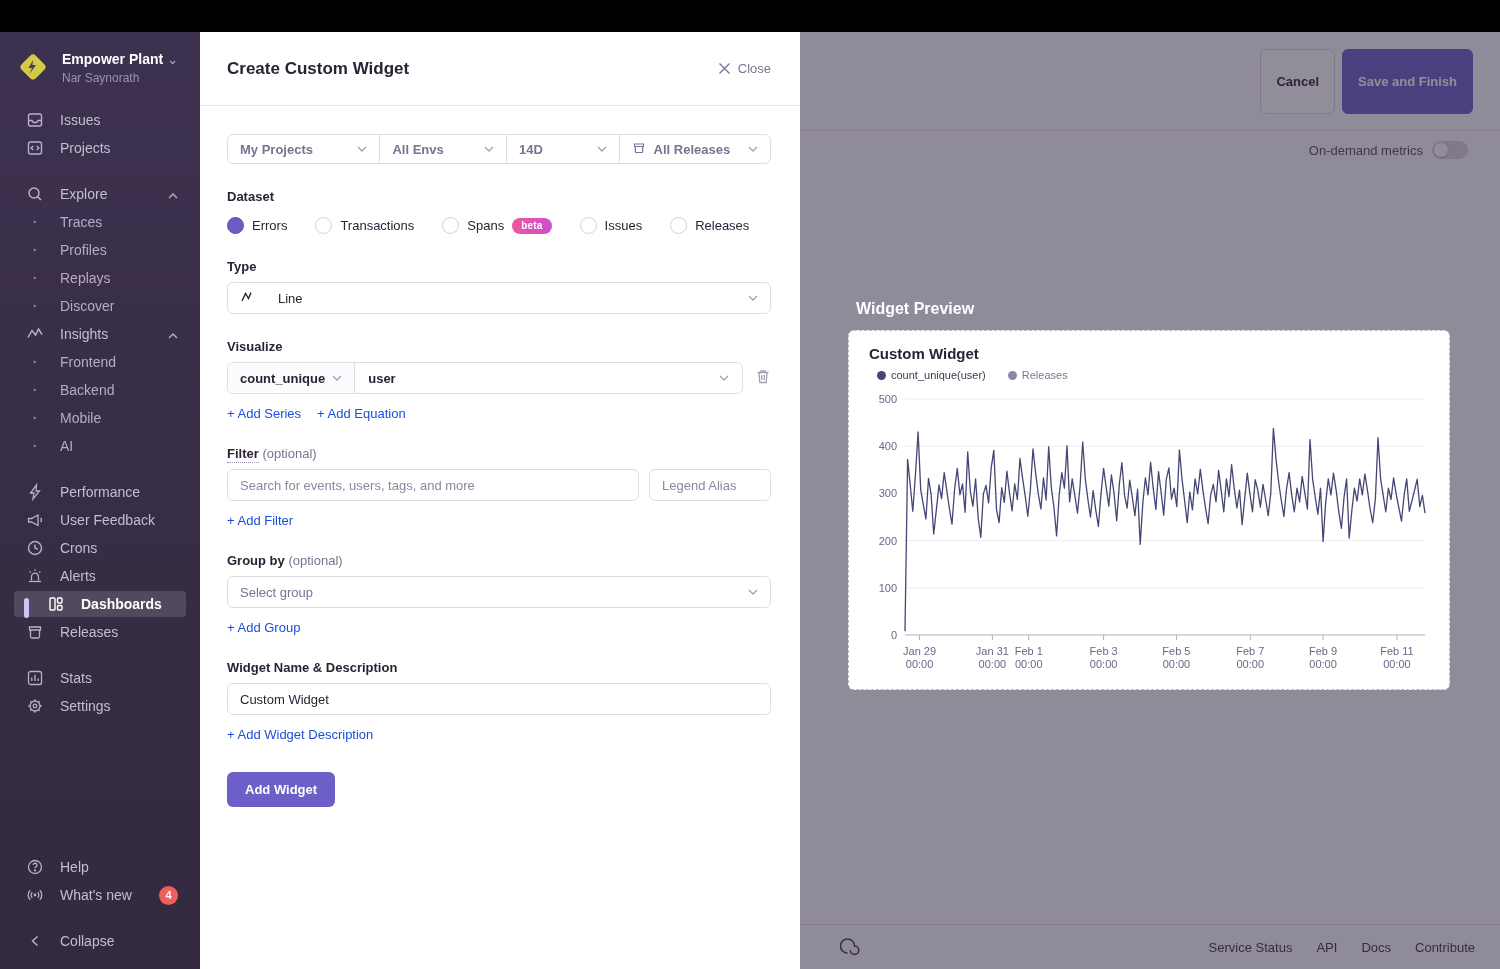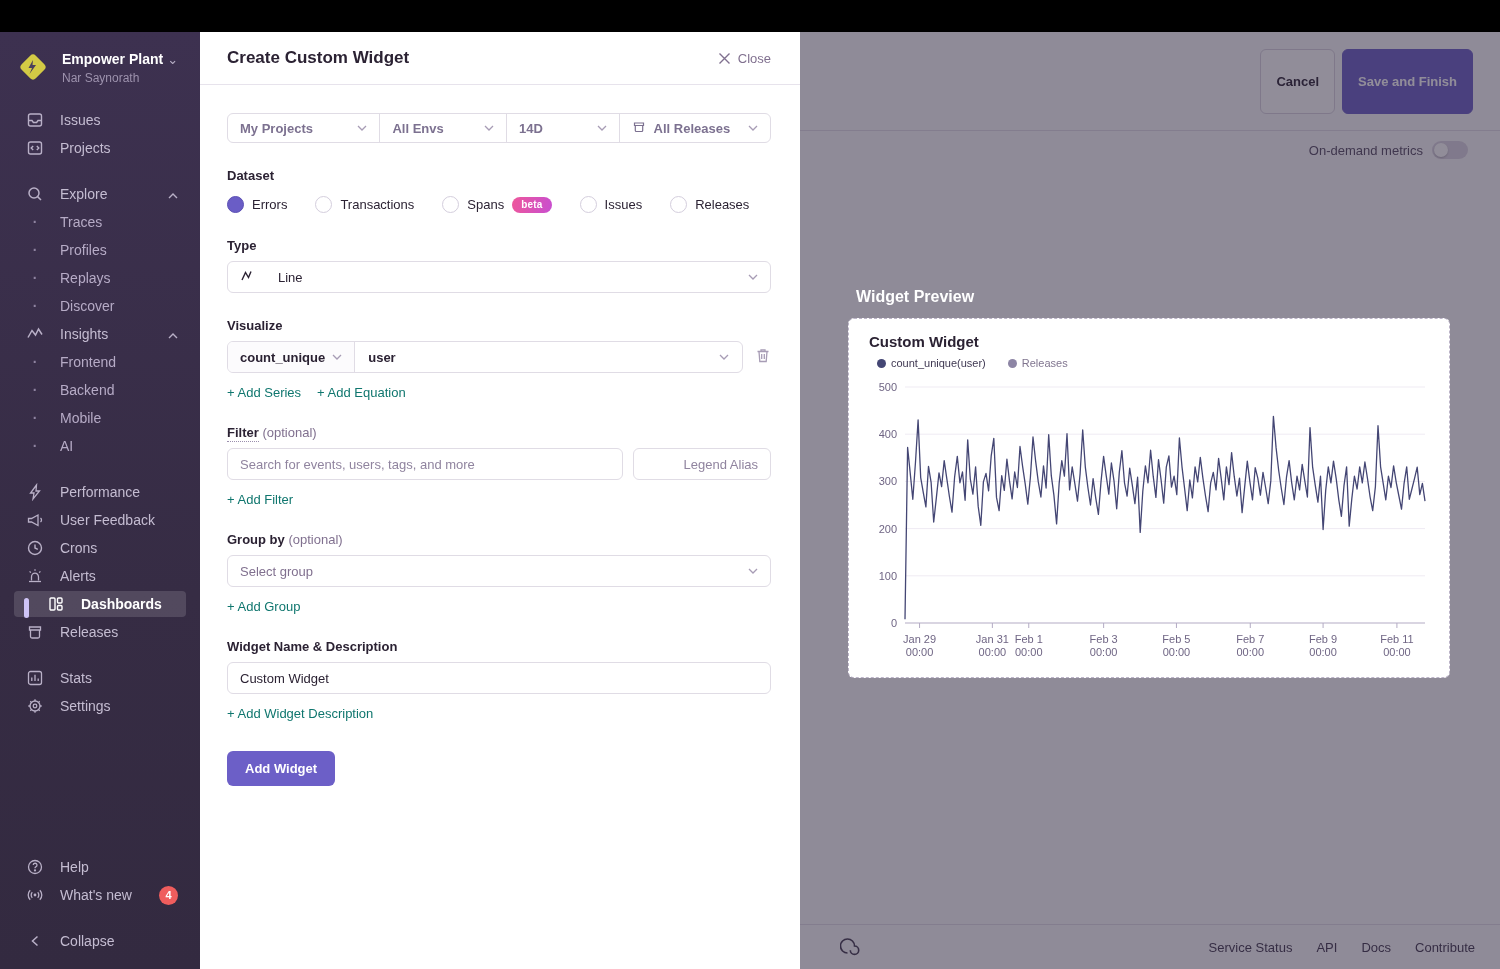--- a/index.html
+++ b/index.html
@@ -31,21 +31,21 @@
     background:rgba(255,255,255,0.14); border-radius:4px; z-index:0; }
   .nav-item.active > * { position:relative; z-index:1; }
   .nav-item.active svg { stroke:#fff; }
   .accent { position:absolute; left:-2px; top:4px; width:5px; height:20px; border-radius:3px; background:#cfc4f7; }
   .sidebar-bottom { margin-top:auto; padding-bottom:14px; }
   .badge-red { position:absolute; right:22px; background:#ef5d5d; color:#fff; width:19px; height:19px;
     border-radius:50%; display:flex; align-items:center; justify-content:center; font-size:11px; font-weight:bold; }
 
   
   .modal { position:absolute; left:200px; top:32px; width:600px; height:937px; background:#fff; overflow:hidden; }
-  .modal-header { height:53px; border-bottom:1px solid #e7e3ec; display:flex; align-items:center;
+  .modal-header { height:74px; border-bottom:1px solid #e7e3ec; display:flex; align-items:center;
     padding:0 29px 0 27px; }
   .modal-title { font-size:17px; font-weight:bold; }
   .close-btn { margin-left:auto; display:flex; align-items:center; gap:7px; color:#80708f; cursor:pointer; font-size:13px; }
   .modal-body { padding:28px 29px 0 27px; }
   .pagefilter-bar { display:flex; height:30px; border:1px solid #e0dce5; border-radius:6px; align-items:stretch; }
   .pf-seg { display:flex; align-items:center; padding:0 12px; gap:8px; color:#7c7190; font-weight:600; cursor:pointer; }
   .pf-seg + .pf-seg { border-left:1px solid #e0dce5; }
   .pf-seg .chev { margin-left:auto; }
   .chev svg { display:block; }
   .pf-1{width:152px;} .pf-2{width:127px;} .pf-3{width:113px;} .pf-4{width:152px;}
@@ -67,28 +67,28 @@
   .select-box .chev { margin-left:auto; }
   .select-box .placeholder { color:#80708f; }
 
   .viz-row { margin-top:8px; display:flex; align-items:center; gap:12px; }
   .viz-field { flex:1; height:32px; border:1px solid #e0dce5; border-radius:6px; display:flex; align-items:stretch; overflow:hidden; }
   .viz-agg { display:flex; align-items:center; gap:7px; padding:0 12px; border-right:1px solid #e0dce5;
     font-weight:600; cursor:pointer; background:#fcfbfd; }
   .viz-col { display:flex; align-items:center; padding:0 13px; font-weight:600; flex:1; cursor:pointer; }
   .trash { color:#a79cb5; cursor:pointer; }
   .links-row { margin-top:12px; display:flex; gap:16px; }
-  .blue-link { color:#0f766e; cursor:pointer; }
+  .blue-link { color:#1d4ed8; cursor:pointer; }
 
   .filter-inputs { margin-top:8px; display:flex; gap:10px; }
   .text-input { height:32px; border:1px solid #e0dce5; border-radius:6px; padding:0 12px; font-size:13px;
     font-family:"Liberation Sans", sans-serif; color:#2b2233; background:#fff; }
   .text-input::placeholder { color:#90849f; }
   .search-input { flex:1; }
-  .alias-input { width:138px;text-align:right; }
+  .alias-input { width:122px; }
   .full-input { width:100%; margin-top:8px; }
 
   .primary-btn { margin-top:30px; background:#6c5fc7; color:#fff; font-weight:bold; font-size:13px;
     border:none; border-radius:6px; padding:10px 18px; cursor:pointer; font-family:"Liberation Sans", sans-serif; }
 
   
   .rightpane { position:absolute; left:800px; top:32px; width:700px; height:937px; background:#fbfafc; }
   .rp-header-buttons { position:absolute; top:17px; right:27px; display:flex; gap:7px; z-index:1; }
   .btn-cancel { background:#fff; border:1px solid #d9d4e0; border-radius:6px; padding:24px 15px;
     font-weight:bold; font-size:13px; color:#2b2233; cursor:pointer; font-family:"Liberation Sans", sans-serif; }
@@ -100,21 +100,21 @@
   .toggle .knob { position:absolute; left:2px; top:2px; width:14px; height:14px; border-radius:50%; background:#fff;
     box-shadow:0 1px 2px rgba(0,0,0,.2); }
   .rp-footer-divider { position:absolute; bottom:44px; left:0; right:0; height:1px; background:#e2dde8; z-index:1; }
   .rp-footer { position:absolute; bottom:0; left:0; right:0; height:44px; display:flex; align-items:center;
     padding:0 25px 0 40px; z-index:1; }
   .foot-links { margin-left:auto; display:flex; gap:24px; color:#40374e; font-size:13px; }
   .foot-links span { cursor:pointer; }
   .dim-overlay { position:absolute; inset:0; background:rgba(45,37,60,0.52); z-index:2; }
 
   
-  .preview { position:absolute; left:48px; top:256px; z-index:3; }
+  .preview { position:absolute; left:48px; top:268px; z-index:3; }
   .preview-title { color:#fff; font-weight:bold; font-size:16px; margin-left:8px; }
   .preview-card { margin-top:12px; width:602px; height:360px; background:#fff; border:1px dashed #bcb4c8;
     border-radius:6px; padding:14px 20px; }
   .pc-title { font-weight:bold; font-size:15px; }
   .legend { display:flex; gap:14px; align-items:center; margin-top:7px; font-size:11px; }
   .legend-item { display:flex; align-items:center; gap:5px; cursor:pointer;padding-left:8px; }
   .legend-dot { width:9px; height:9px; border-radius:50%; }
   .legend-item:nth-child(1) { color:#3f3852; }
   .legend-item:nth-child(2) { color:#80758f; }
   #chart-svg { margin-top:6px; }

